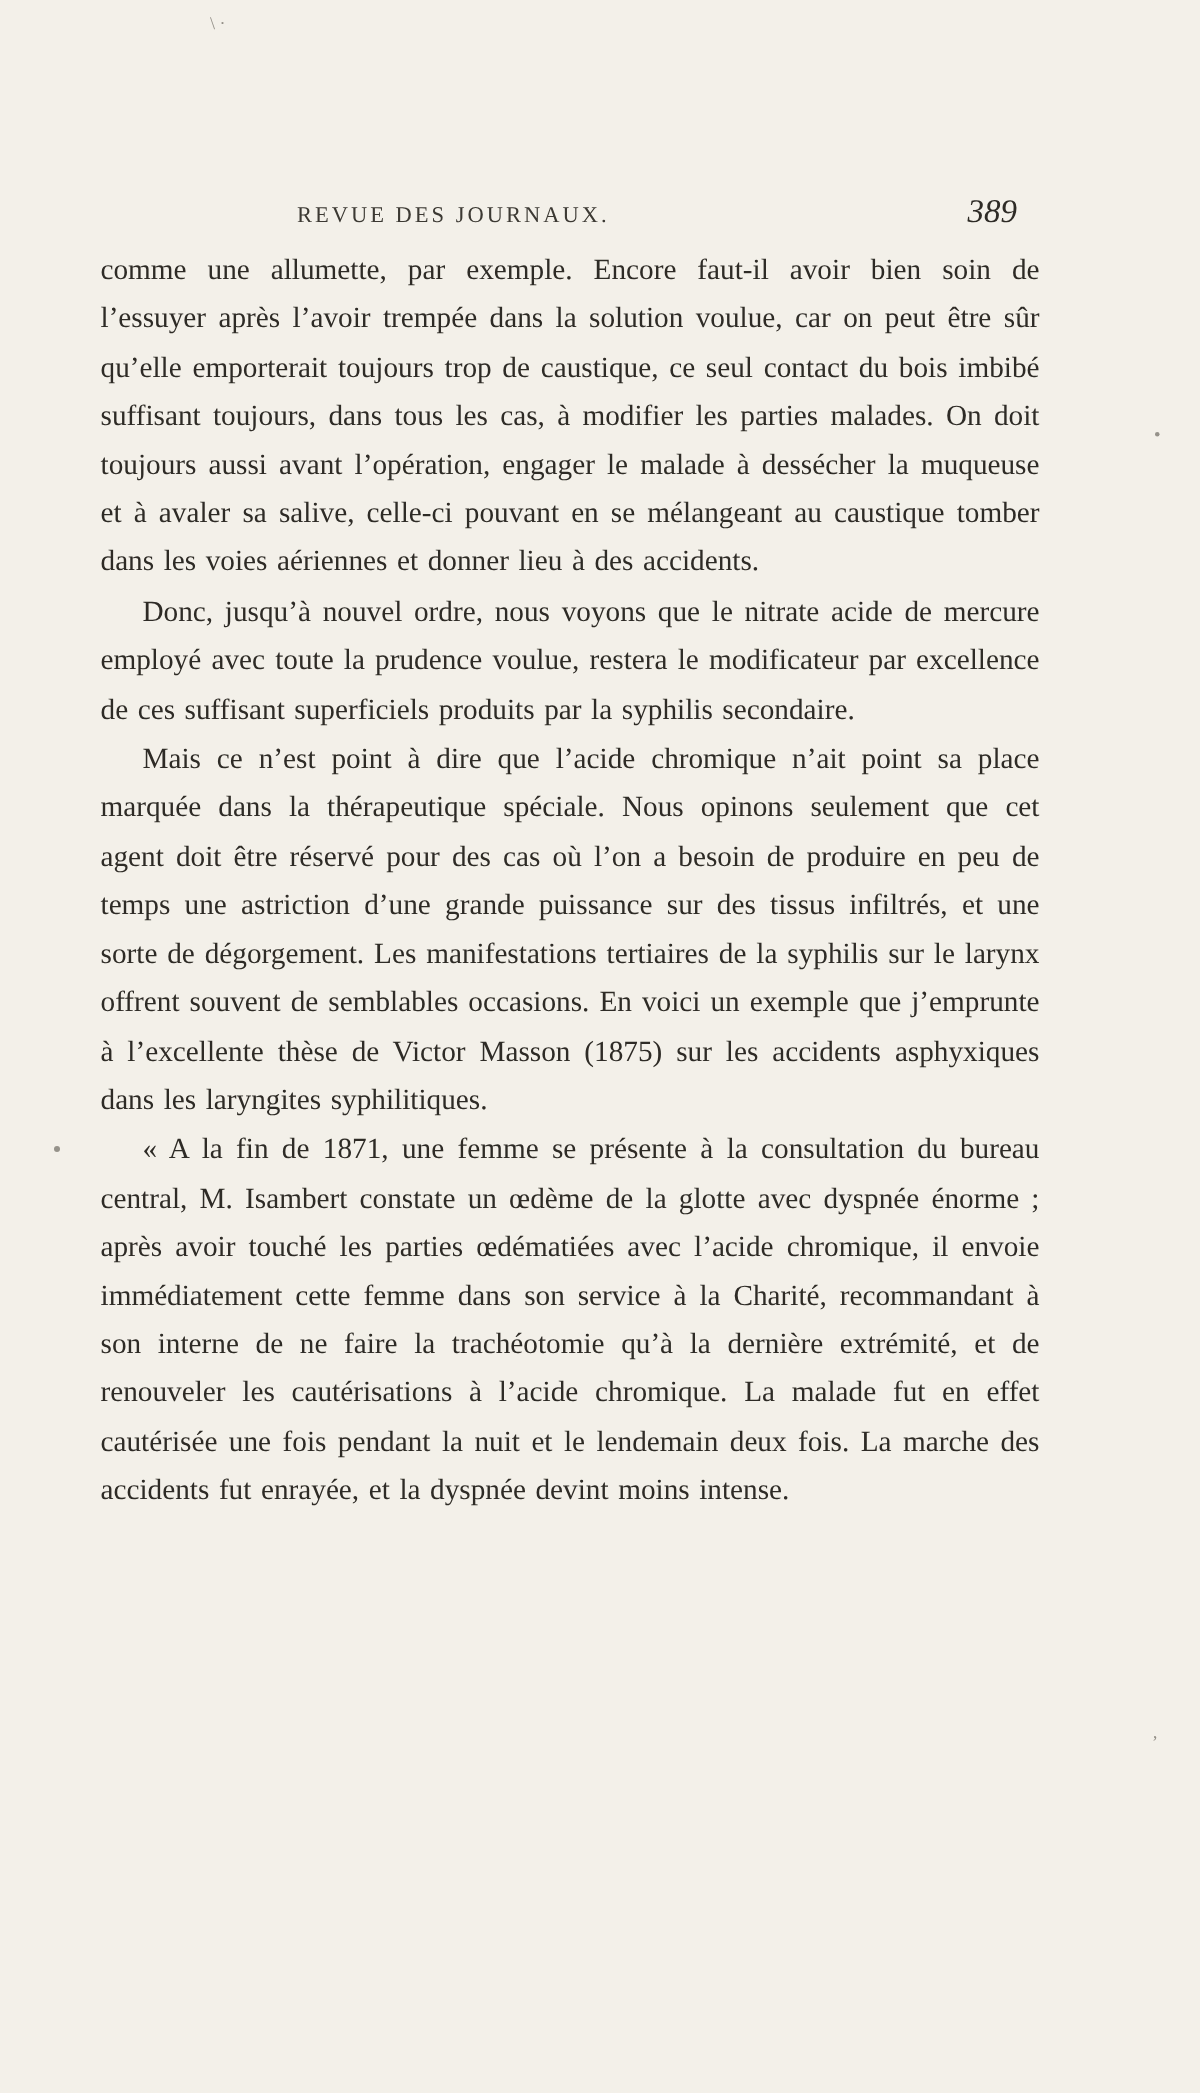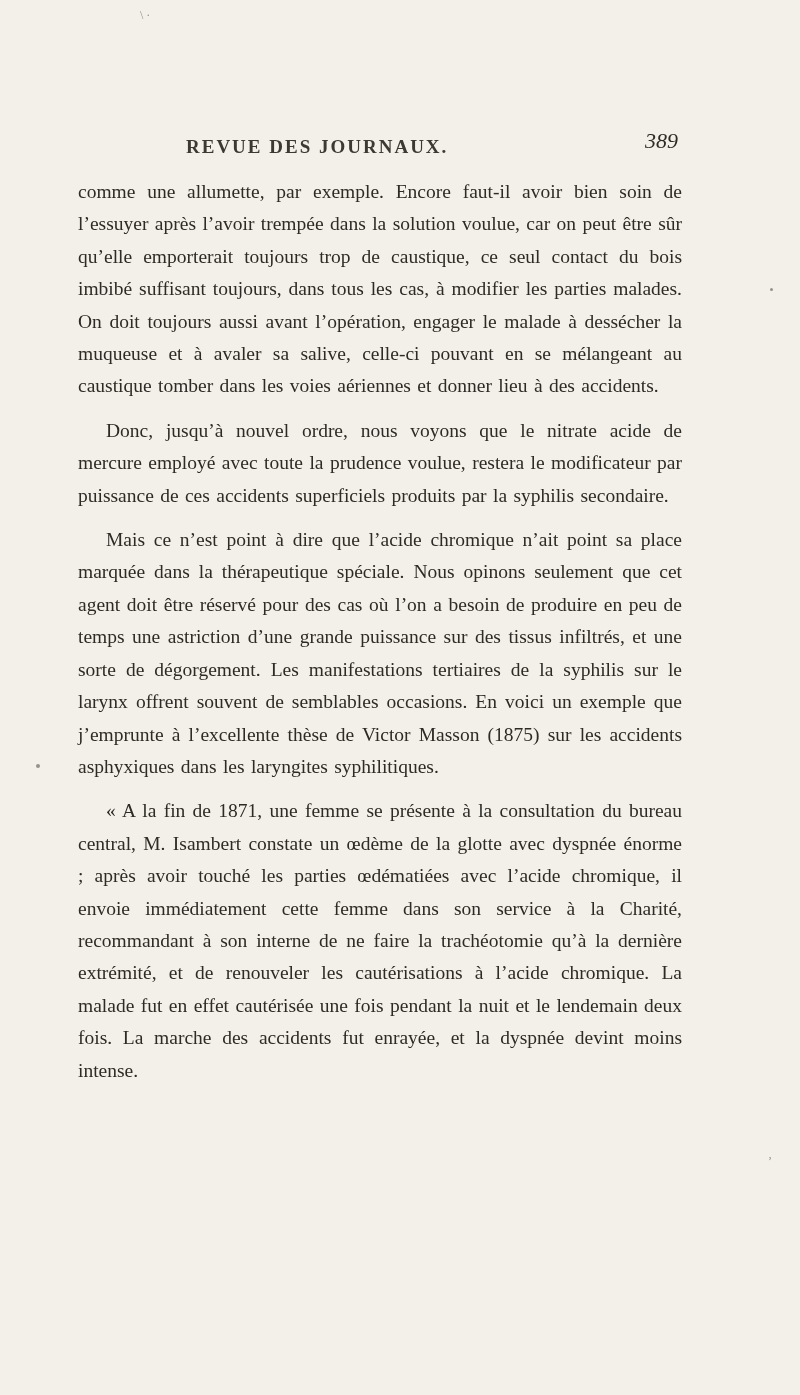--- a/index.html
+++ b/index.html
@@ -22,37 +22,36 @@
     left: 66px;
     top: 128px;
     width: 628px;
   }
   .header {
     position: relative;
     height: 36px;
   }
   .header-title {
     position: absolute;
-    left: 120px;
+    left: 132px;
     top: 8px;
-    font-size: 19px;
+    font-size: 15px;
     letter-spacing: 2px;
     color: #3c3933;
-    font-weight: bold;
   }
   .page-number {
     position: absolute;
     right: 16px;
     top: 0;
     font-size: 22px;
     color: #2e2b26;
     font-style: italic;
   }
   .body-text p {
-    margin: 12px;
+    margin: 1px;
     font-size: 19.5px;
     line-height: 32.4px;
     text-align: justify;
     text-indent: 28px;
     word-spacing: 1.5px;
   }
   .body-text p.first {
     text-indent: 0;
   }
   
@@ -83,20 +82,20 @@
 
   <div class="content">
 
     <div class="header">
       <span class="header-title">REVUE DES JOURNAUX.</span>
       <span class="page-number">389</span>
     </div>
 
     <div class="body-text">
       <p class="first">comme une allumette, par exemple. Encore faut-il avoir bien soin de l’essuyer après l’avoir trempée dans la solution voulue, car on peut être sûr qu’elle emporterait toujours trop de caustique, ce seul contact du bois imbibé suffisant toujours, dans tous les cas, à modifier les parties malades. On doit toujours aussi avant l’opération, engager le malade à dessécher la muqueuse et à avaler sa salive, celle-ci pouvant en se mélangeant au caustique tomber dans les voies aériennes et donner lieu à des accidents.</p>
-      <p>Donc, jusqu’à nouvel ordre, nous voyons que le nitrate acide de mercure employé avec toute la prudence voulue, restera le modificateur par puissance de ces accidents superficiels produits par la syphilis secondaire.</p>
+      <p>Donc, jusqu’à nouvel ordre, nous voyons que le nitrate acide de mercure employé avec toute la prudence voulue, restera le modificateur par excellence de ces suffisant superficiels produits par la syphilis secondaire.</p>
       <p>Mais ce n’est point à dire que l’acide chromique n’ait point sa place marquée dans la thérapeutique spéciale. Nous opinons seulement que cet agent doit être réservé pour des cas où l’on a besoin de produire en peu de temps une astriction d’une grande puissance sur des tissus infiltrés, et une sorte de dégorgement. Les manifestations tertiaires de la syphilis sur le larynx offrent souvent de semblables occasions. En voici un exemple que j’emprunte à l’excellente thèse de Victor Masson (1875) sur les accidents asphyxiques dans les laryngites syphilitiques.</p>
       <p>« A la fin de 1871, une femme se présente à la consultation du bureau central, M. Isambert constate un œdème de la glotte avec dyspnée énorme ; après avoir touché les parties œdématiées avec l’acide chromique, il envoie immédiatement cette femme dans son service à la Charité, recommandant à son interne de ne faire la trachéotomie qu’à la dernière extrémité, et de renouveler les cautérisations à l’acide chromique. La malade fut en effet cautérisée une fois pendant la nuit et le lendemain deux fois. La marche des accidents fut enrayée, et la dyspnée devint moins intense.</p>
     </div>
 
   </div>
 
 </div>
 
 </body></html>

